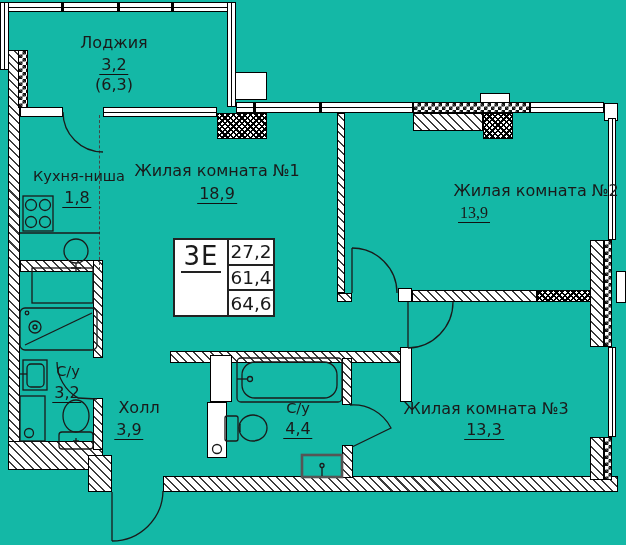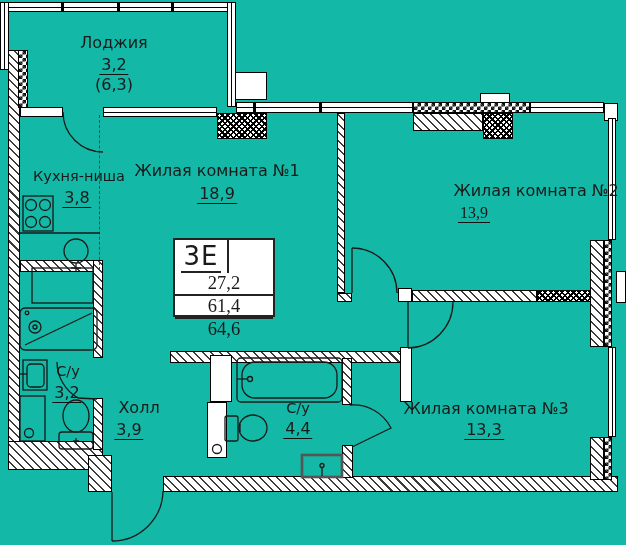--- a/index.html
+++ b/index.html
@@ -1,18 +1,18 @@
 <!DOCTYPE html>
 <html><head>
 <meta charset="utf-8">
 <style>
   html,body{margin:0;padding:0;background:#fff;}
   #plan{position:relative;width:626px;height:545px;background:#14b8a6;overflow:hidden;
         font-family:"DejaVu Sans",sans-serif;color:#1a1a1a;}
-  .abs{position:absolute;box-sizing:border-box;flex-direction:column;}
+  .abs{position:absolute;box-sizing:border-box;}
   
   .w{background-color:#fff;border:1.2px solid #000;
      background-image:repeating-linear-gradient(45deg,rgba(255,255,255,0) 0 4.5px,#3c3c3c 4.5px 6px);}
   
   .wd{background-color:#fff;border:1.2px solid #000;
      background-image:repeating-linear-gradient(45deg,rgba(255,255,255,0) 0 2.2px,#000 2.2px 4px),
                       repeating-linear-gradient(-45deg,rgba(255,255,255,0) 0 2.2px,#000 2.2px 4px);}
   
   .vent{background-color:#fff;border:1.1px solid #000;
      background-image:linear-gradient(45deg,#111 25%,transparent 25%,transparent 75%,#111 75%),
@@ -30,21 +30,21 @@
   .lbl{position:absolute;transform:translateX(-50%);white-space:nowrap;text-align:center;
        font-size:16px;line-height:1.05;}
   .num{position:absolute;transform:translateX(-50%);white-space:nowrap;font-size:16px;
        border-bottom:1.6px solid #111;padding:0 2px;line-height:1.1;}
   .small{font-size:14.5px;}
   
   #tbl{left:173px;top:238px;width:102px;height:79px;border:2.2px solid #222;display:flex;background:#fff;z-index:6;}
   #tbl .lcell{width:52px;border-right:2px solid #222;display:flex;flex-direction:column;align-items:center;}
   #tbl .type{font-size:26px;letter-spacing:1px;border-bottom:2px solid #222;padding:0 3px;margin-top:1px;}
   #tbl .rcol{flex:1;display:flex;flex-direction:column;}
-  #tbl .rcell{flex:1;border-bottom:2px solid #222;display:flex;align-items:center;justify-content:center;font-size:18.5px;font-family:Liberation Serif, serif;}
+  #tbl .rcell{flex:1;border-bottom:2px solid #222;display:flex;align-items:center;justify-content:center;font-size:18.5px;}
   #tbl .rcell:last-child{border-bottom:none;}
   svg{position:absolute;left:0;top:0;z-index:4;}
   .txt{z-index:5;}
 </style>
 </head>
 <body>
 
 <div id="plan">
 
   <div class="abs w" style="left:8px;top:50px;width:12px;height:420px;"></div>
@@ -180,21 +180,21 @@
       <path d="M322 476 L322 468"></path>
         <circle cx="322" cy="465.5" r="2"></circle>
     </g>
   </svg>
 
   <div class="lbl txt" style="left:114px;top:35px;">Лоджия</div>
   <div class="num txt" style="left:114px;top:56px;">3,2</div>
   <div class="lbl txt" style="left:114px;top:77px;">(6,3)</div>
 
   <div class="lbl txt small" style="left:79px;top:169px;">Кухня-ниша</div>
-  <div class="num txt" style="left:77px;top:189px;">3,8</div>
+  <div class="num txt" style="left:77px;top:189px;">1,8</div>
 
   <div class="lbl txt" style="left:217px;top:163px;">Жилая комната №1</div>
   <div class="num txt" style="left:217px;top:185px;">18,9</div>
 
   <div class="lbl txt" style="left:499px;top:183px;margin-left:37px;">Жилая комната №2</div>
   <div class="num txt" style="left:474px;top:204px;font-family:Liberation Serif, serif;">13,9</div>
 
   <div class="lbl txt" style="left:486px;top:401px;">Жилая комната №3</div>
   <div class="num txt" style="left:484px;top:421px;">13,3</div>
 

